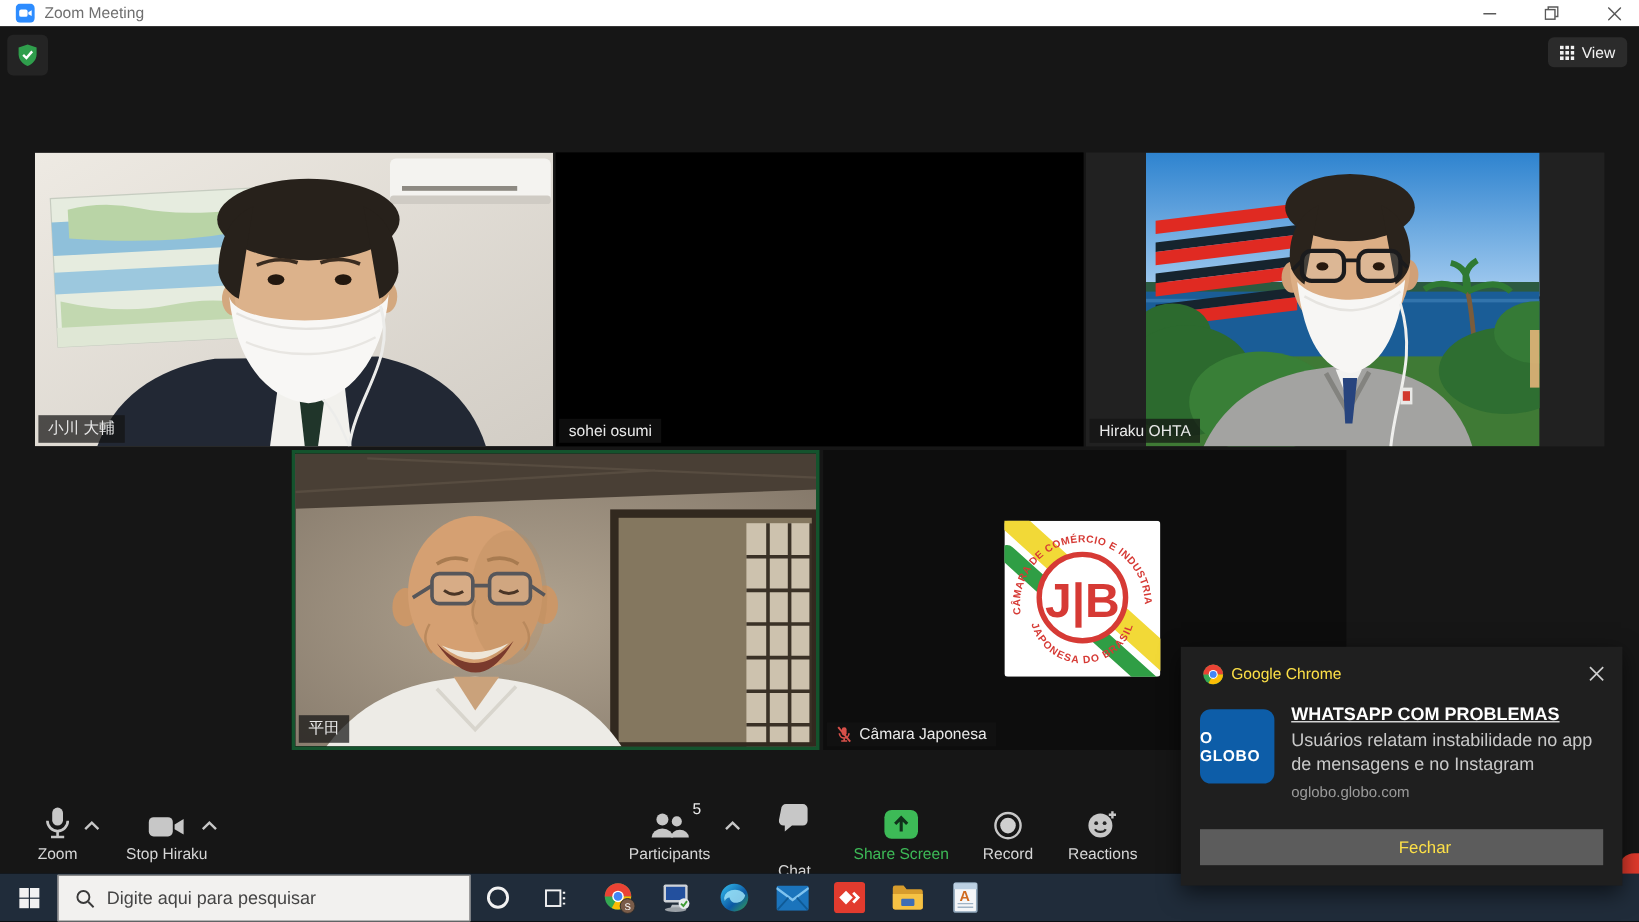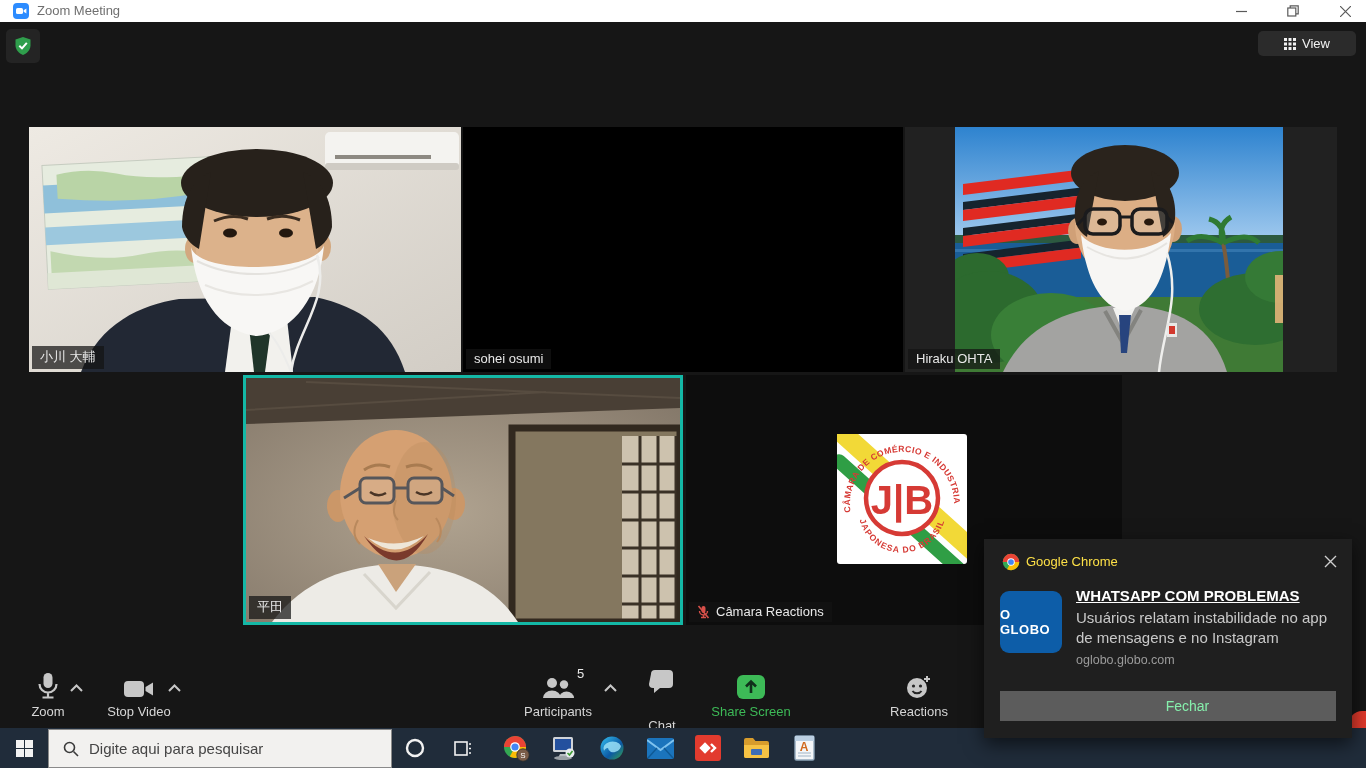--- a/index.html
+++ b/index.html
@@ -9,41 +9,41 @@
 
   
   .titlebar { position:absolute; left:0; top:0; width:1366px; height:22px; background:#ffffff; }
   .titlebar .appic { position:absolute; left:13px; top:3px; width:16px; height:16px; }
   .titlebar .ttl { position:absolute; left:37px; top:3px; font-size:13px; color:#6f6f6f; }
   .winbtn { position:absolute; top:0; width:34px; height:22px; display:flex; align-items:center; justify-content:center; }
 
   
   .meeting { position:absolute; left:0; top:22px; width:1366px; height:706px; background:#161616; }
   .secbtn { position:absolute; left:6px; top:7px; width:34px; height:34px; background:#242424; border-radius:5px; display:flex; align-items:center; justify-content:center; }
-  .viewbtn { position:absolute; right:10px; top:9px; height:25px; padding:0 26px; background:#2b2b2b; border-radius:5px; display:flex; align-items:center; gap:6px; color:#f2f2f2; font-size:13px; }
+  .viewbtn { position:absolute; right:10px; top:9px; height:25px; padding:0 10px; background:#2b2b2b; border-radius:5px; display:flex; align-items:center; gap:6px; color:#f2f2f2; font-size:13px; }
 
   .tile { position:absolute; overflow:hidden; }
   .tile svg.scene { position:absolute; left:0; top:0; width:100%; height:100%; }
   .nametag { position:absolute; left:3px; bottom:3px; background:rgba(20,20,20,0.72); color:#e9e9e9; font-size:13px; padding:2px 8px 3px 8px; display:flex; align-items:center; gap:6px; white-space:nowrap; }
 
   
   .tbtn { position:absolute; width:96px; top:648px; height:58px; display:flex; flex-direction:column; align-items:center; justify-content:flex-start; color:#d6d6d6; font-size:13px; }
   .tbtn .ic { height:30px; display:flex; align-items:flex-end; justify-content:center; }
   .tbtn .lbl { margin-top:4px; }
   .chev { position:absolute; top:662px; }
   .endpill { position:absolute; left:1349px; top:689px; width:20px; height:26px; background:#e23a2c; border-radius:13px 0 0 13px; }
 
   
   .toast { position:absolute; left:984px; top:517px; width:368px; height:199px; background:#1f1f1f; box-shadow:0 6px 18px rgba(0,0,0,.6); z-index:30; }
   .toast .hdr-name { position:absolute; left:42px; top:15px; font-size:13px; color:#fde047; }
   .toast .oglobo { position:absolute; left:16px; top:52px; width:62px; height:62px; border-radius:9px; background:#0d5da8; display:flex; align-items:center; justify-content:center; color:#ffffff; font-weight:bold; font-size:13px; letter-spacing:0.5px; }
   .toast .t-title { position:absolute; left:92px; top:48px; width:262px; font-size:15px; font-weight:bold; color:#ffffff;text-decoration:underline; }
   .toast .t-body { position:absolute; left:92px; top:69px; width:262px; font-size:15px; color:#c9c9c9; line-height:20px; }
   .toast .t-src { position:absolute; left:92px; top:114px; font-size:12.5px; color:#9b9b9b;text-align:center; }
-  .toast .t-btn { position:absolute; left:16px; top:152px; width:336px; height:30px; background:#5c5c5c; color:#86efac; font-size:14px; display:flex; align-items:center; justify-content:center;padding-left:39px; }
+  .toast .t-btn { position:absolute; left:16px; top:152px; width:336px; height:30px; background:#5c5c5c; color:#fde047; font-size:14px; display:flex; align-items:center; justify-content:center;padding-left:39px; }
   .toast .t-close { position:absolute; right:14px; top:14px; width:16px; height:16px; display:flex; align-items:center; justify-content:center; }
 
   
   .taskbar { position:absolute; left:0; top:728px; width:1366px; height:40px; background:#202c3a; }
   .searchbox { position:absolute; left:48px; top:1px; width:344px; height:39px; background:#f2f1ef; border:1px solid #8a8a8a; display:flex; align-items:center; }
   .searchbox input { border:none; outline:none; background:transparent; font-size:15px; color:#3a3a3a; width:280px; font-family:"Liberation Sans", sans-serif; }
   .searchbox input::placeholder { color:#454545; opacity:1; }
   .tb-ic { position:absolute; top:0; width:48px; height:40px; display:flex; align-items:center; justify-content:center; }
 </style>
 </head>
@@ -199,21 +199,21 @@
         <path d="M132 120 C160 136 184 136 212 116" stroke="#e6e4e0" stroke-width="2" fill="none"></path>
         <path d="M212 126 C226 172 208 204 204 245" stroke="#efefed" stroke-width="2.5" fill="none"></path>
         <rect x="212" y="196" width="10" height="14" fill="#e8e8e6"></rect>
         <rect x="214" y="199" width="6" height="8" fill="#d2392e"></rect>
       </svg>
       <div class="nametag">
         <span>Hiraku OHTA</span>
       </div>
     </div>
 
-    <div class="tile" style="left:243px; top:353px; width:440px; height:250px; border:3px solid #14b8a6; background:#000;">
+    <div class="tile" style="left:243px; top:353px; width:440px; height:250px; border:3px solid #14532d; background:#000;">
       <svg class="scene" viewBox="0 0 434 244" preserveAspectRatio="none">
         <defs>
             <radialGradient id="gD" cx="0.45" cy="0.55" r="0.8">
               <stop offset="0" stop-color="#b0a390"></stop>
               <stop offset="1" stop-color="#7f7365"></stop>
             </radialGradient>
           </defs>
         <rect width="434" height="244" fill="url(#gD)"></rect>
         <path d="M0 0 H434 V30 L0 46 Z" fill="#493f35"></path>
         <path d="M60 4 L434 20 M0 32 L300 14" stroke="#574c40" stroke-width="2"></path>
@@ -263,21 +263,21 @@
         <text font-size="8.6" font-weight="bold" fill="#d63a35" letter-spacing="1">
           <textPath href="#arcBot" startOffset="2">JAPONESA DO BRASIL</textPath>
         </text>
       </svg>
       <div class="nametag">
         <svg width="13" height="14" viewBox="0 0 13 14">
           <rect x="4.5" y="1" width="4" height="7" rx="2" fill="#d8504a"></rect>
           <path d="M2.5 6 a4 4 0 0 0 8 0 M6.5 10 v2.5 M4 12.5 h5" stroke="#d8504a" stroke-width="1.4" fill="none"></path>
           <path d="M1.5 1 L11.5 13" stroke="#d8504a" stroke-width="1.6"></path>
         </svg>
-        <span>Câmara Reactions</span>
+        <span>Câmara Japonesa</span>
       </div>
     </div>
 
     <div class="tbtn" style="left:0px;">
       <div class="ic">
           <svg width="22" height="28" viewBox="0 0 22 28">
         <rect x="6.5" y="1" width="9" height="15" rx="4.5" fill="#c7c7c7"></rect>
         <path d="M2.5 12 a8.5 8.5 0 0 0 17 0 M11 20.5 V25 M5.5 25.5 h11" stroke="#c7c7c7" stroke-width="2.2" fill="none"></path>
       </svg>
         </div>
@@ -287,21 +287,21 @@
         <path d="M1 7 L6.5 1.5 L12 7" stroke="#c7c7c7" stroke-width="2" fill="none"></path>
       </svg>
 
     <div class="tbtn" style="left:91px;">
       <div class="ic">
           <svg width="32" height="22" viewBox="0 0 32 22">
         <rect x="1" y="3" width="20" height="16" rx="4" fill="#c7c7c7"></rect>
         <path d="M22.5 9 L30 4.5 V17.5 L22.5 13 Z" fill="#c7c7c7"></path>
       </svg>
         </div>
-      <span class="lbl">Stop Video</span>
+      <span class="lbl">Stop Hiraku</span>
     </div>
     <svg class="chev" style="left:168px;" width="13" height="8" viewBox="0 0 13 8">
         <path d="M1 7 L6.5 1.5 L12 7" stroke="#c7c7c7" stroke-width="2" fill="none"></path>
       </svg>
 
     <div class="tbtn" style="left:510px;">
       <div class="ic" style="position:relative;">
         <svg width="34" height="24" viewBox="0 0 34 24">
           <circle cx="11" cy="7" r="5" fill="#c7c7c7"></circle>
           <path d="M2 22 a9 7.5 0 0 1 18 0 Z" fill="#c7c7c7"></path>
@@ -328,20 +328,29 @@
     <div class="tbtn" style="left:703px; color:#3dba57;">
       <div class="ic">
           <svg width="30" height="26" viewBox="0 0 30 26">
         <rect x="1" y="1" width="28" height="24" rx="6" fill="#3dba57"></rect>
         <path d="M15 19 V8 M10 12.5 L15 7.5 L20 12.5" stroke="#10301b" stroke-width="2.6" fill="none"></path>
       </svg>
         </div>
       <span class="lbl">Share Screen</span>
     </div>
 
+    <div class="tbtn" style="left:792px;">
+      <div class="ic">
+          <svg width="24" height="24" viewBox="0 0 24 24">
+        <circle cx="12" cy="12" r="10.5" fill="none" stroke="#c7c7c7" stroke-width="2"></circle>
+        <circle cx="12" cy="12" r="6.5" fill="#cfcfcf"></circle>
+      </svg>
+        </div>
+      <span class="lbl">Record</span>
+    </div>
 
     <div class="tbtn" style="left:871px;">
       <div class="ic">
           <svg width="26" height="26" viewBox="0 0 26 26">
         <circle cx="11" cy="14" r="10" fill="#c7c7c7"></circle>
         <circle cx="7.5" cy="12" r="1.6" fill="#262626"></circle>
         <circle cx="14.5" cy="12" r="1.6" fill="#262626"></circle>
         <path d="M6.5 17 a5 4 0 0 0 9 0" stroke="#262626" stroke-width="1.8" fill="none"></path>
         <path d="M21 2 v6 M18 5 h6" stroke="#c7c7c7" stroke-width="2"></path>
       </svg>

